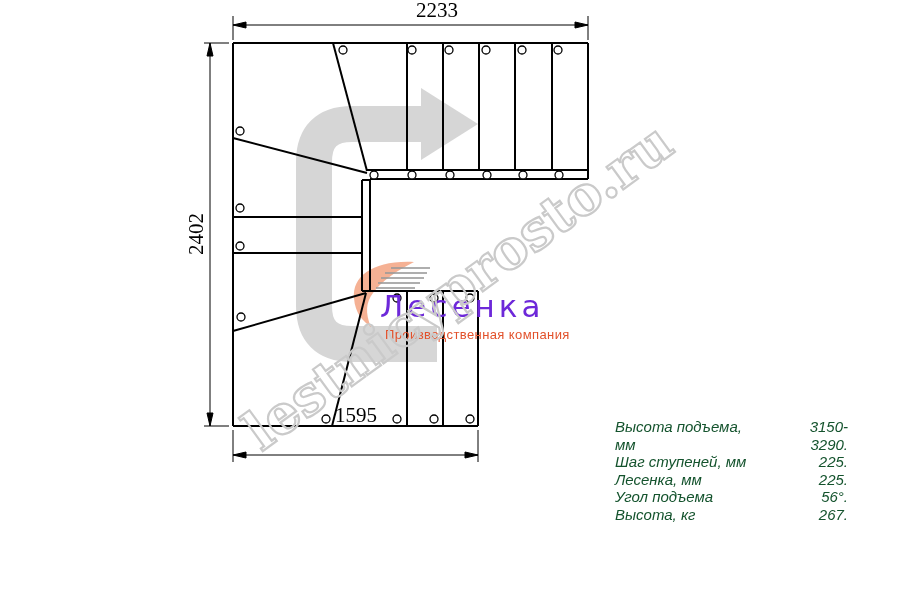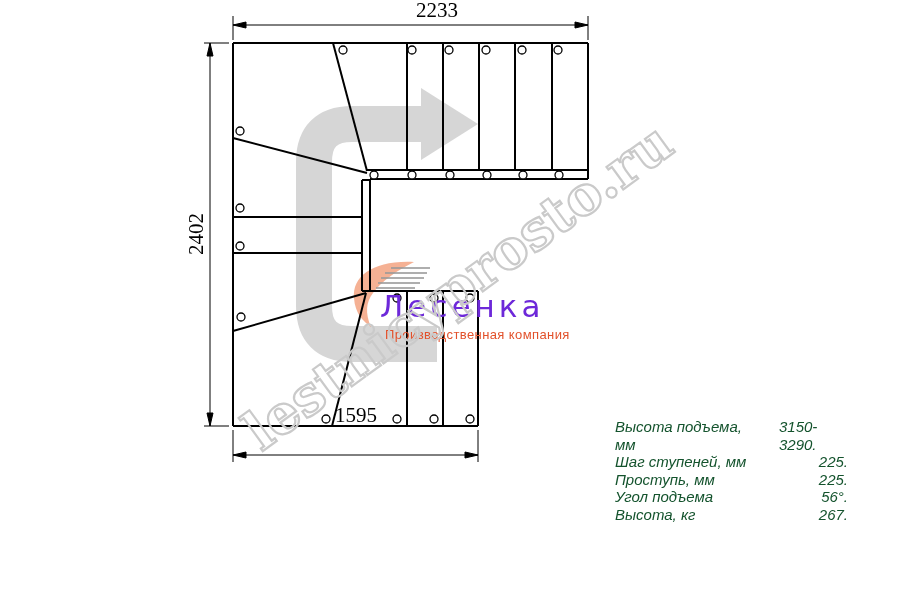--- a/index.html
+++ b/index.html
@@ -16,21 +16,21 @@
   .logo-subtitle{position:absolute;left:385px;top:327px;font-family:"Liberation Sans",sans-serif;
        font-size:13px;color:#e2512b;letter-spacing:0.4px;white-space:nowrap;}
   .watermark{position:absolute;left:250px;top:405px;transform-origin:0 50%;
        transform:rotate(-36deg);font-family:"DejaVu Serif",serif;font-weight:bold;
        font-size:54px;color:rgba(255,255,255,0);-webkit-text-stroke:2.2px #cacaca;
        white-space:nowrap;letter-spacing:0px;}
   .specs{position:absolute;left:615px;top:418px;width:233px;font-style:italic;
        font-size:15px;color:#14532d;line-height:17.5px;}
   .spec-row{display:flex;justify-content:space-between;}
   .spec-label{text-align:left;}
-  .spec-value{margin-left:26px;}
+  .spec-value{text-align:right;margin-left:26px;}
 </style>
 </head>
 <body>
 
 <div id="canvas">
 
   <svg id="plan-svg" width="900" height="600" viewBox="0 0 900 600">
 
     <g fill="none">
       <path d="M 437 344 L 352 344 Q 314 344 314 306 L 314 162 Q 314 124 352 124 L 421 124" stroke="#d6d6d6" stroke-width="36"></path>
@@ -147,21 +147,21 @@
   <div class="specs">
     <div class="spec-row">
       <span class="spec-label">Высота подъема, мм</span>
       <span class="spec-value">3150-3290.</span>
     </div>
     <div class="spec-row">
       <span class="spec-label">Шаг ступеней, мм</span>
       <span class="spec-value">225.</span>
     </div>
     <div class="spec-row">
-      <span class="spec-label">Проступь, мм</span>
+      <span class="spec-label">Лесенка, мм</span>
       <span class="spec-value">225.</span>
     </div>
     <div class="spec-row">
       <span class="spec-label">Угол подъема</span>
       <span class="spec-value">56°.</span>
     </div>
     <div class="spec-row">
       <span class="spec-label">Высота, кг</span>
       <span class="spec-value">267.</span>
     </div>

